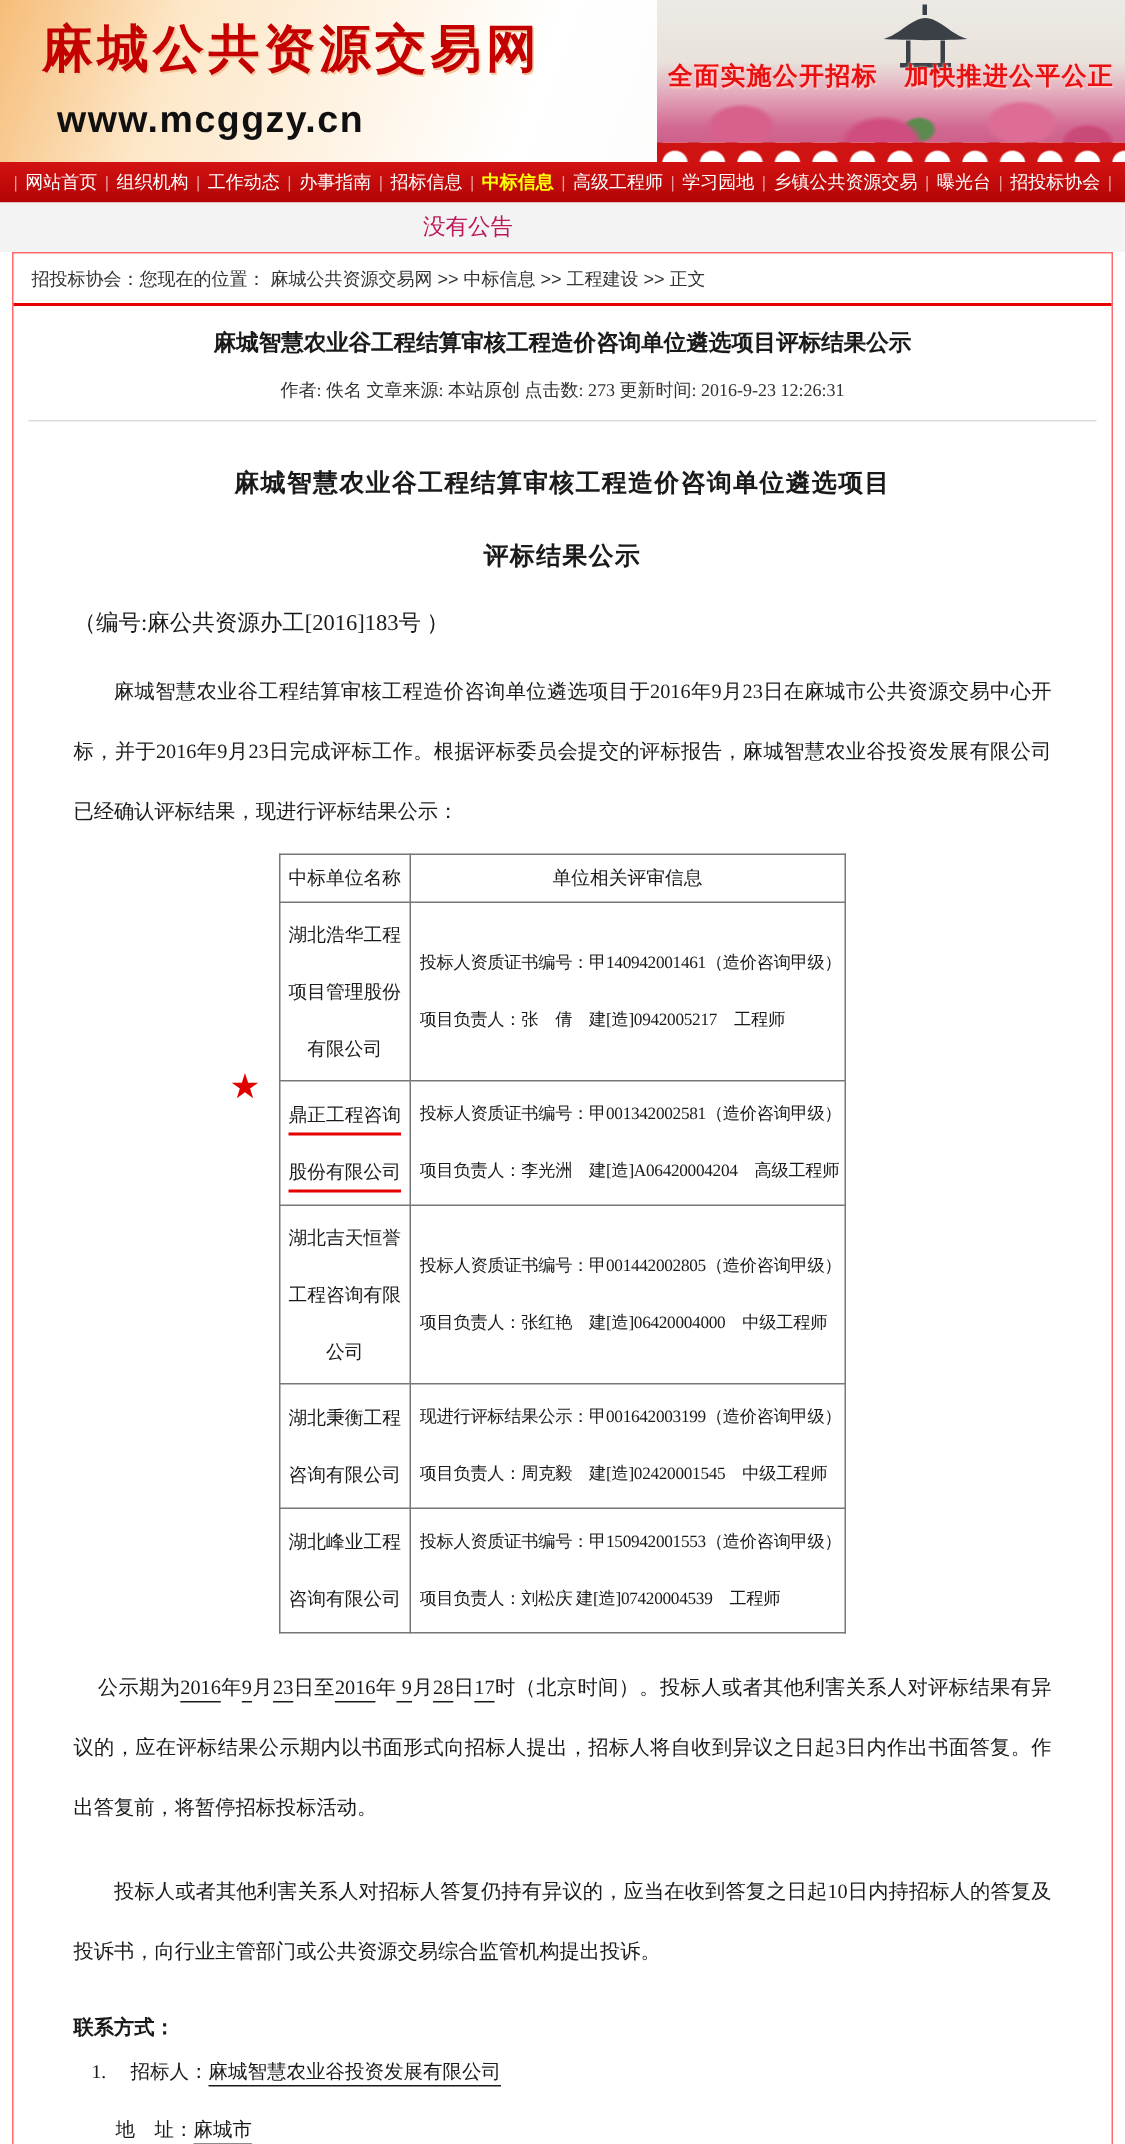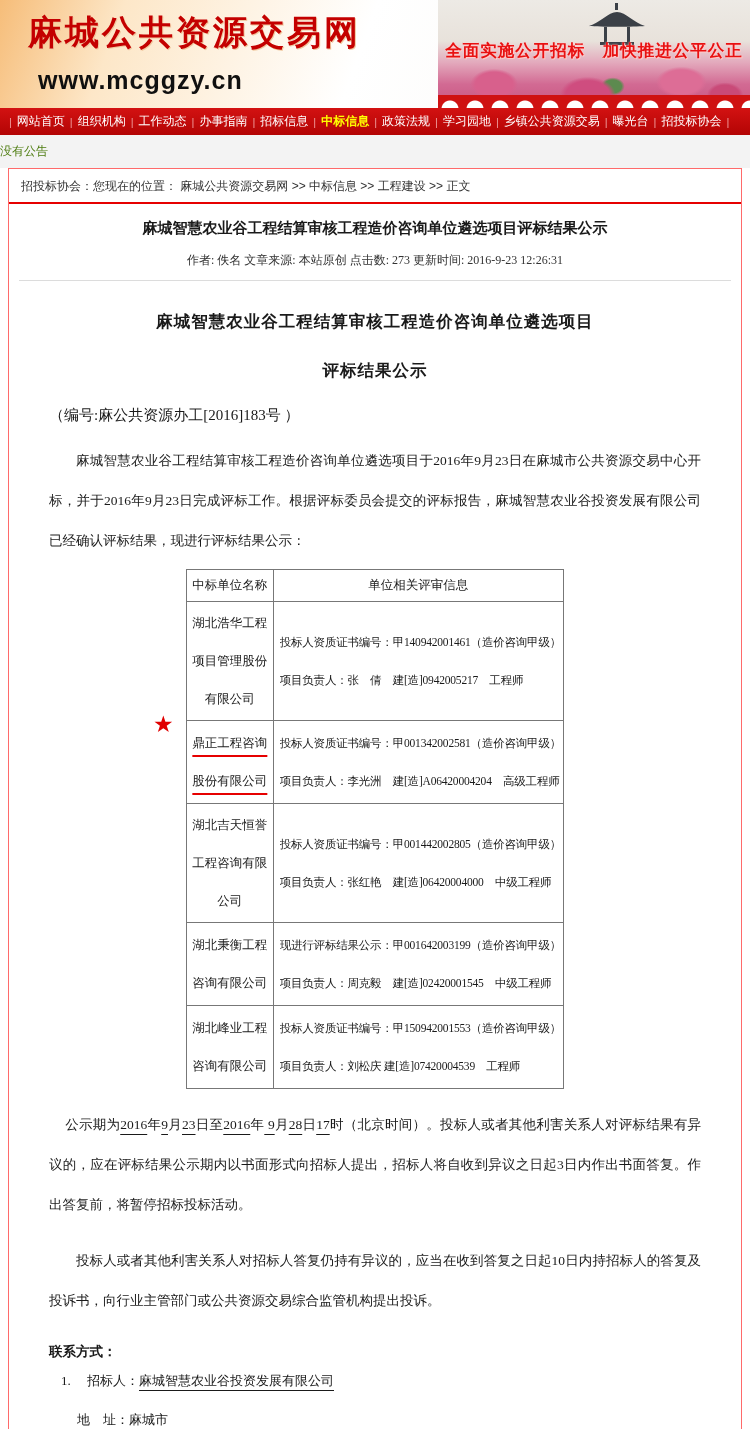--- a/index.html
+++ b/index.html
@@ -33,21 +33,21 @@
 
   
   .main-nav { width:750px; height:27px; background:linear-gradient(180deg,#d31212 0%,#b30404 100%);
     display:flex; align-items:center; padding-left:6px; white-space:nowrap; }
   .nav-item { color:#ffffff; font-size:12px; text-decoration:none; margin:0 2px; cursor:pointer;text-align:center; }
   .nav-item.active { color:#ffff00; font-weight:bold; }
   .nav-sep { color:#ef9a9a; font-size:11px; margin:0 3px; }
 
   
   .notice-bar { width:750px; height:33px; background:#f3f3f3; display:flex; align-items:center; }
-  .notice-text { font-size:12px; color:#4d7c0f; }
+  .notice-text { margin-left:282px; font-size:15px; color:#be185d; }
 
   
   .content-box { margin:0 8px 11px 8px; border:1px solid #ff6a6a; background:#fff;
     min-height:1248px; font-family:"Liberation Serif","DejaVu Serif",serif; }
   .breadcrumb { padding:9px 0 7px 12px; font-size:12px; color:#333;
     border-bottom:2px solid #e60000; font-family:"Liberation Sans",sans-serif; }
   .crumb-link { cursor:pointer; }
   .article-title { text-align:center; font-size:15px; font-weight:bold; color:#1a1a1a;
     margin-top:15px; }
   .article-meta { text-align:center; font-size:12px; color:#333; margin:14px 0 11px 0; }
@@ -112,21 +112,21 @@
     <a class="nav-item">组织机构</a>
     <span class="nav-sep">|</span>
     <a class="nav-item">工作动态</a>
     <span class="nav-sep">|</span>
     <a class="nav-item">办事指南</a>
     <span class="nav-sep">|</span>
     <a class="nav-item">招标信息</a>
     <span class="nav-sep">|</span>
     <a class="nav-item active">中标信息</a>
     <span class="nav-sep">|</span>
-    <a class="nav-item">政策法规</a>
+    <a class="nav-item">高级工程师</a>
     <span class="nav-sep">|</span>
     <a class="nav-item">学习园地</a>
     <span class="nav-sep">|</span>
     <a class="nav-item">乡镇公共资源交易</a>
     <span class="nav-sep">|</span>
     <a class="nav-item">曝光台</a>
     <span class="nav-sep">|</span>
     <a class="nav-item">招投标协会</a>
     <span class="nav-sep">|</span>
   </div>

